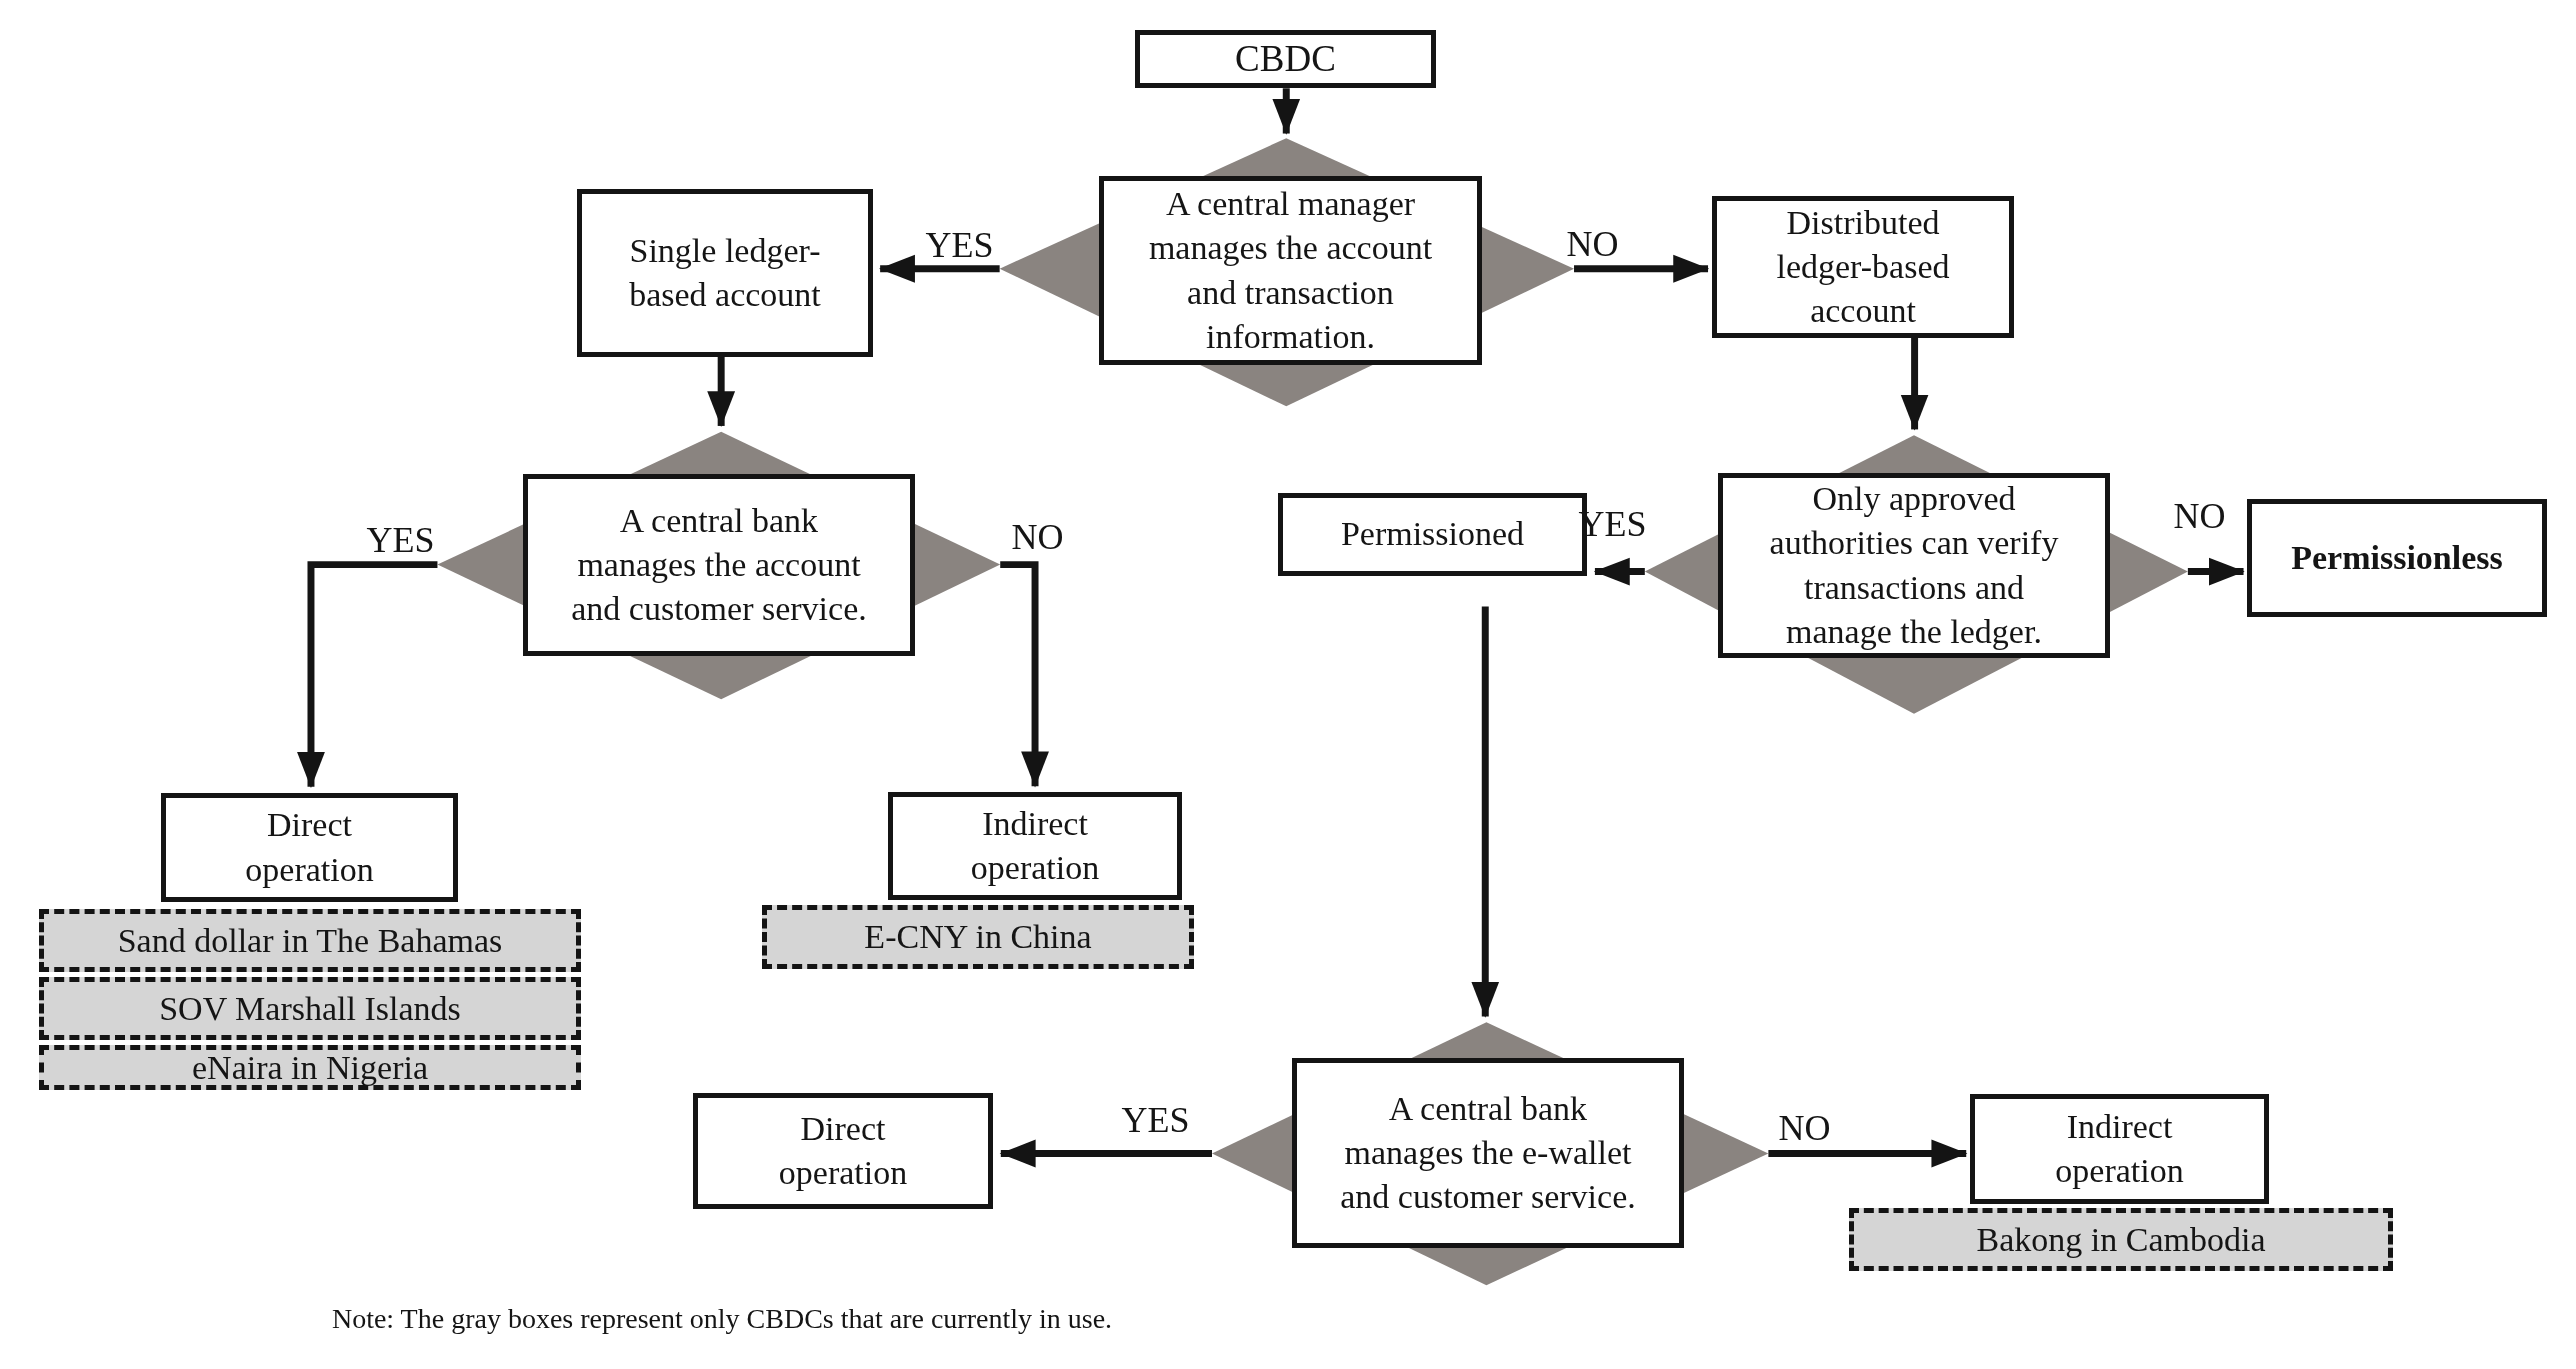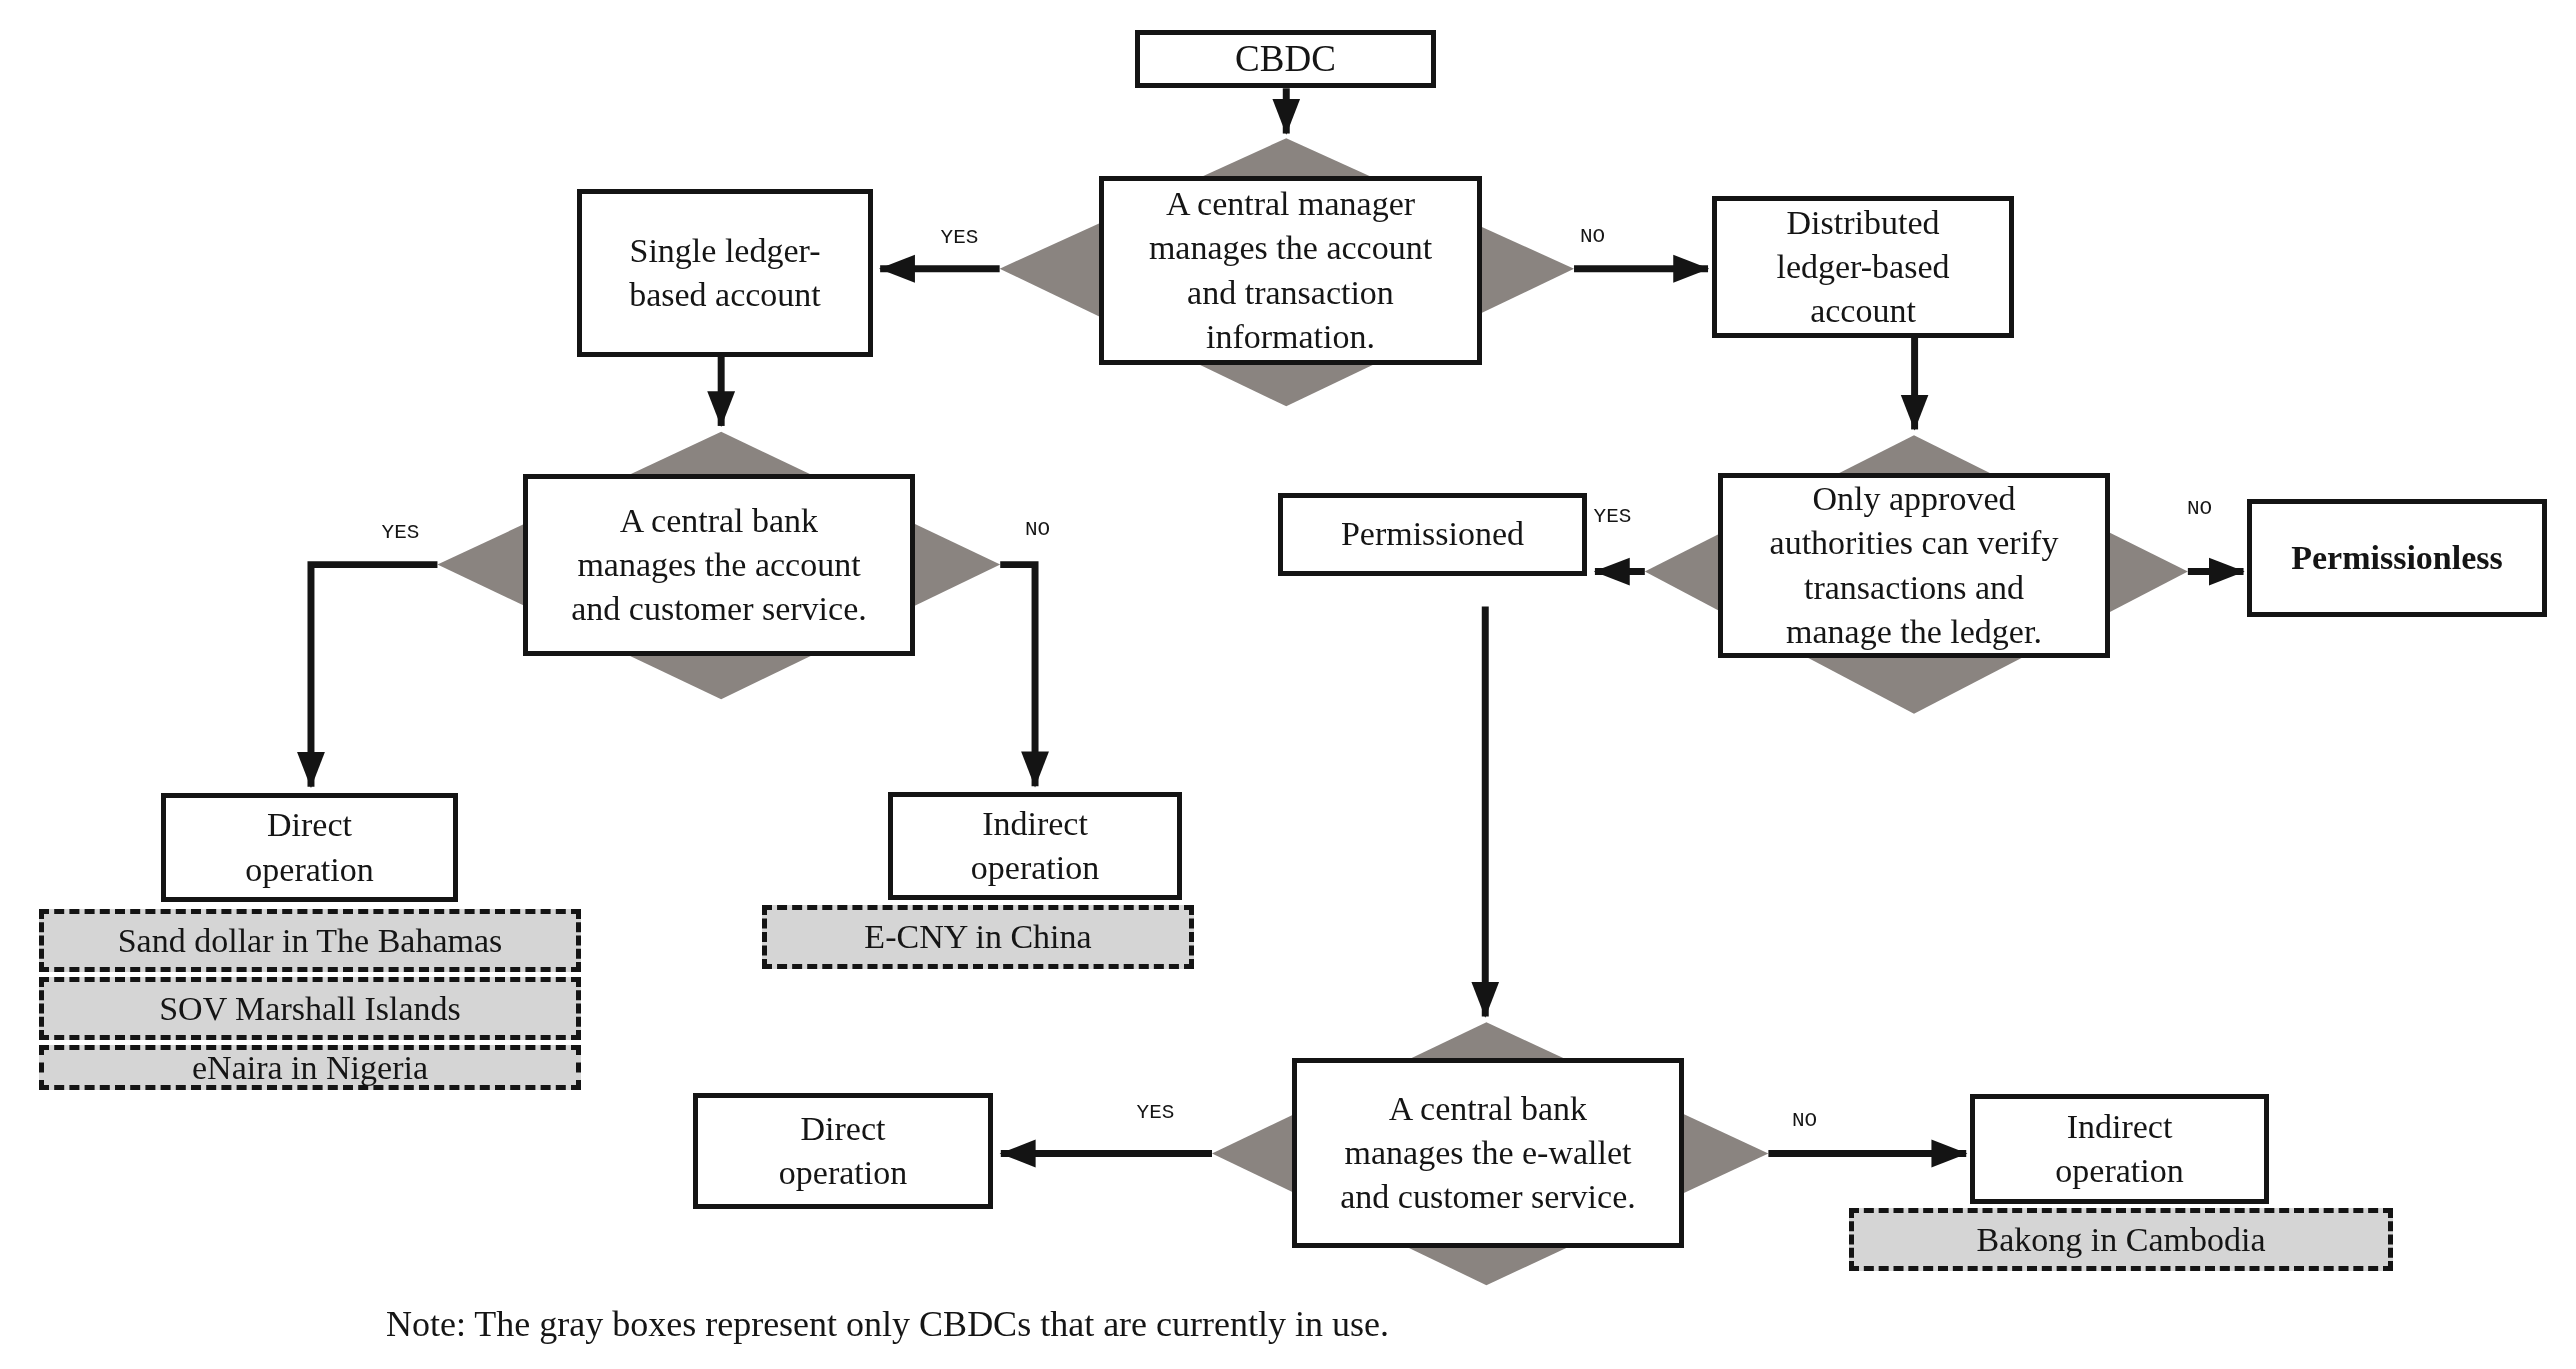--- a/index.html
+++ b/index.html
@@ -33,28 +33,27 @@
   .example{
     position:absolute;z-index:2;
     background:var(--example-fill);
     border:5.2px dashed var(--line-black);
     box-sizing:border-box;
     display:flex;align-items:center;justify-content:center;
     text-align:center;font-size:34px;
   }
   .edge-label{
     position:absolute;z-index:3;
-    font-size:21px;text-align:center;
+    font-size:36px;text-align:center;
     line-height:1.1;
-    font-family:Liberation Mono, monospace;
   }
   .note{
     position:absolute;z-index:3;
     left:55px;top:1303px;width:1334px;
-    font-size:36px;text-align:right;
+    font-size:28px;text-align:center;
   }
 </style>
 </head>
 <body>
 
 <div id="canvas">
 
   <svg id="wires" width="2576" height="1370" viewBox="0 0 4440 2361">
     <defs>
       <marker id="arrow" markerUnits="userSpaceOnUse" markerWidth="70" markerHeight="56" refX="60" refY="28" orient="auto">

